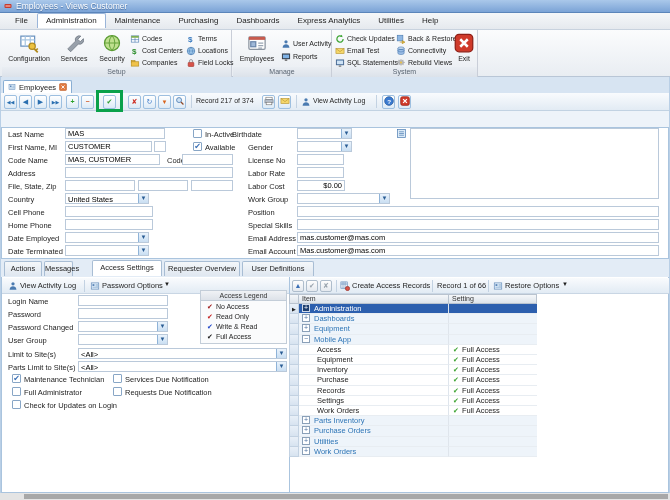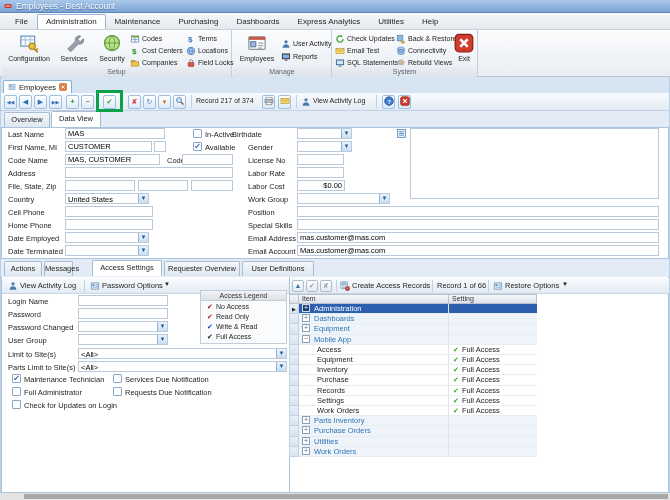--- a/index.html
+++ b/index.html
@@ -3,21 +3,21 @@
 <meta charset="utf-8">
 <style>
 *{box-sizing:border-box;margin:0;padding:0}
 body{font-family:"Liberation Sans","DejaVu Sans",sans-serif;background:#d9d9d9}
 .screen{position:relative;width:670px;height:500px;background:#eef3f9;overflow:hidden;font-size:8px}
 .abs{position:absolute}
 
 .titlebar{position:absolute;left:0;top:0;width:670px;height:13px;background:linear-gradient(#aac8ea,#7ba3d6);border-bottom:1px solid #5b85ba;display:flex;align-items:center;gap:4px;padding-left:4px}
 .titlebar .t{font-size:8.5px;color:#fff;text-shadow:0 1px 1px #44699a}
 
-.menustrip{position:absolute;left:0;top:13px;width:670px;height:17px;background:linear-gradient(#f5f7f9,#e5e9ee);border-bottom:1px solid #c8d2de;display:flex;align-items:center;padding-left:6px}
+.menustrip{position:absolute;left:0;top:13px;width:670px;height:17px;background:linear-gradient(#f5f7f9,#e5e9ee);border-bottom:1px solid #c8d2de;display:flex;align-items:flex-start;padding-left:6px}
 .mtab{font-size:8px;color:#1e1e1e;padding:2px 8px 3px;border:1px solid transparent;border-bottom:none;border-radius:2px 2px 0 0;white-space:nowrap}
 .mtab.sel{background:#fff;border-color:#9ab5d9}
 
 .ribbon{position:absolute;left:0;top:30px;width:670px;height:47px;background:linear-gradient(#fbfcfd,#e9edf2);border-bottom:1px solid #b9c6d6}
 .rgroup{position:absolute;top:0;height:47px;border-right:1px solid #c9ced8}
 .rg-label{position:absolute;bottom:0;left:0;right:0;height:10px;background:linear-gradient(#eaeef3,#dce2ea);color:#5a6572;font-size:7px;text-align:center;line-height:10px}
 .rb-big{position:absolute;top:2px;height:34px;text-align:center;font-size:7px;color:#1e1e1e;white-space:nowrap}
 .rb-big .ic20{margin:1px auto 0}
 .rb-lbl{display:block;margin-top:1px}
 .rb-small{position:absolute;height:11px;display:flex;align-items:center;gap:2px;font-size:7px;color:#1e1e1e;white-space:nowrap}
@@ -80,21 +80,21 @@
 
 <div class="screen">
 
   <div class="titlebar">
     <span class="ic ic8">
         <svg viewBox="0 0 16 16">
           <rect x="1" y="4" width="14" height="8" rx="2" fill="#c43b2e"></rect>
           <rect x="3" y="6" width="10" height="4" fill="#e8857a"></rect>
         </svg>
       </span>
-    <span class="t">Employees - Best Account</span>
+    <span class="t">Employees - Views Customer</span>
   </div>
 
   <div class="menustrip">
     <span class="mtab">File</span>
     <span class="mtab sel">Administration</span>
     <span class="mtab">Maintenance</span>
     <span class="mtab">Purchasing</span>
     <span class="mtab">Dashboards</span>
     <span class="mtab">Express Analytics</span>
     <span class="mtab">Utilities</span>
@@ -338,24 +338,20 @@
             <circle cx="8" cy="8" r="7" fill="#3a7ad0" stroke="#1f4e8f"></circle>
             <text x="5.2" y="12" font-size="10" font-weight="bold" fill="#fff">?</text>
           </svg></span></button>
     <button class="tbtn" style="left:398px"><span class="ic ic10"><svg viewBox="0 0 16 16">
             <rect x="1" y="1" width="14" height="14" rx="3" fill="#cf3a2a" stroke="#8f1f16"></rect>
             <path d="M5 5l6 6M11 5l-6 6" stroke="#fff" stroke-width="2"></path>
           </svg></span></button>
   </div>
   <div class="greenbox"></div>
 
-  <div class="tabstrip1">
-    <div class="tab" style="left:4px;width:46px;top:1px">Overview</div>
-    <div class="tab sel" style="left:51px;width:50px;top:0">Data View</div>
-  </div>
 
   <div class="formarea"></div>
 
   <div class="lbl" style="left:8px;top:130px">Last Name</div>
   <input class="inp" style="left: 65px; top: 128px; width: 100px;" value="MAS">
   <div class="lbl" style="left:8px;top:143px">First Name, MI</div>
   <input class="inp" style="left: 65px; top: 141px; width: 87px;" value="CUSTOMER">
   <input class="inp" style="left: 154px; top: 141px; width: 12px;">
   <div class="lbl" style="left:8px;top:156px">Code Name</div>
   <input class="inp" style="left: 65px; top: 154px; width: 95px;" value="MAS, CUSTOMER">

